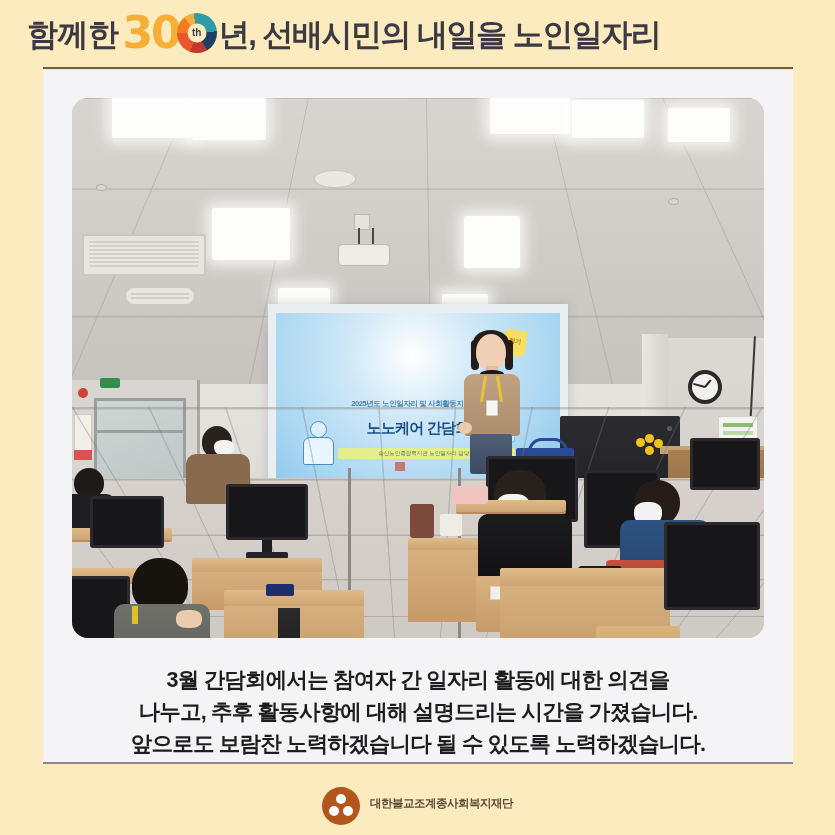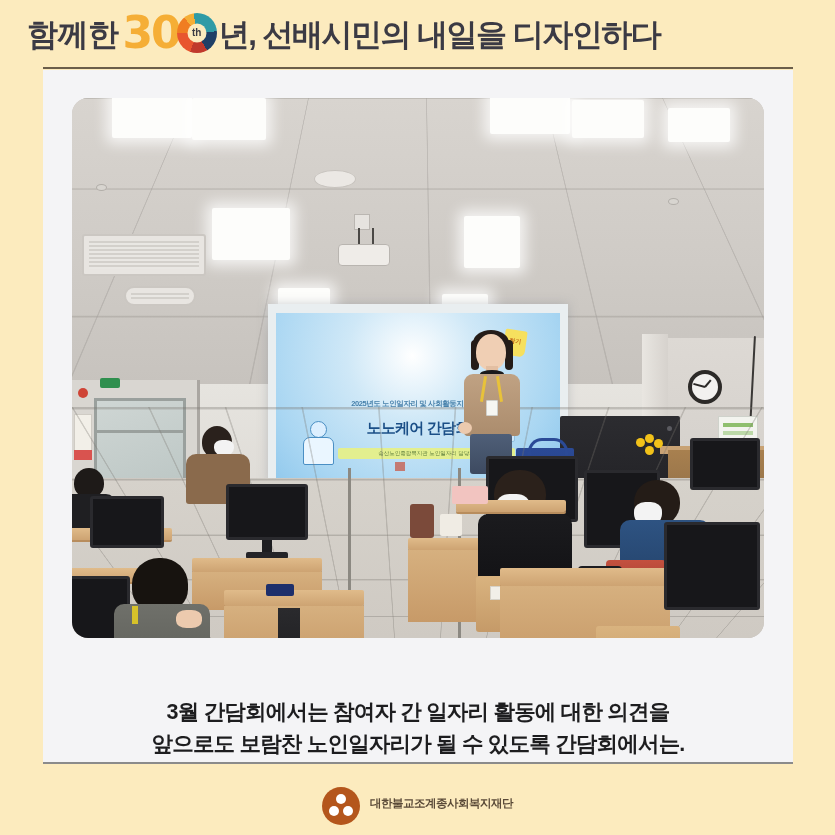--- a/index.html
+++ b/index.html
@@ -493,21 +493,20 @@
   }
   #presenter .hand{
     position:absolute; left:-2px; top:88px; width:14px; height:12px;
     background:#eccaae; border-radius:50%;
   }
 
   
   #caption{
     position:absolute; left:0; top:594px; width:750px;
     text-align:center;
-    margin-top:32px;
   }
   #caption p{
     font-family:"Liberation Sans","DejaVu Sans",sans-serif;
     font-size:21.5px;
     font-weight:bold;
     color:#1d1d1f;
     line-height:32px;
     letter-spacing:-0.8px;
   }
 
@@ -552,21 +551,21 @@
     <div id="headline">
       <span class="hl-text">함께한</span>
 
       <span id="mark20">
         <span id="mark-two">30</span>
         <span id="mark-ring">
           <span id="mark-th">th</span>
         </span>
       </span>
 
-      <span class="hl-text tight">년, 선배시민의 내일을 디자인하다</span>
+      <span class="hl-text tight">년, 선배시민의 내일을 노인일자리</span>
     </div>
   </div>
   <div id="header-rule"></div>
 
   <div id="card">
 
     <div id="photo">
       <div id="photo-inner">
 
         <div class="ceiling">
@@ -729,21 +728,22 @@
         <div class="monitor" style="left:592px; top:424px; width:96px; height:88px;"></div>
         <div class="chair-back" style="left:524px; top:528px; width:84px; height:56px;"></div>
 
         <div class="monitor" style="left:618px; top:340px; width:70px; height:52px;"></div>
 
       </div>
     </div>
 
     <div id="caption">
       <p>3월 간담회에서는 참여자 간 일자리 활동에 대한 의견을</p>
-      <p>앞으로도 보람찬 노인일자리가 될 수 있도록 간담회에서는.</p>
+      <p>나누고, 추후 활동사항에 대해 설명드리는 시간을 가졌습니다.</p>
+      <p>앞으로도 보람찬 노력하겠습니다 될 수 있도록 노력하겠습니다.</p>
     </div>
   </div>
 
   <div id="footer">
     <div id="logo-wrap">
       <div id="logo-mark">
         <i class="d1"></i>
         <i class="d2"></i>
         <i class="d3"></i>
       </div>

